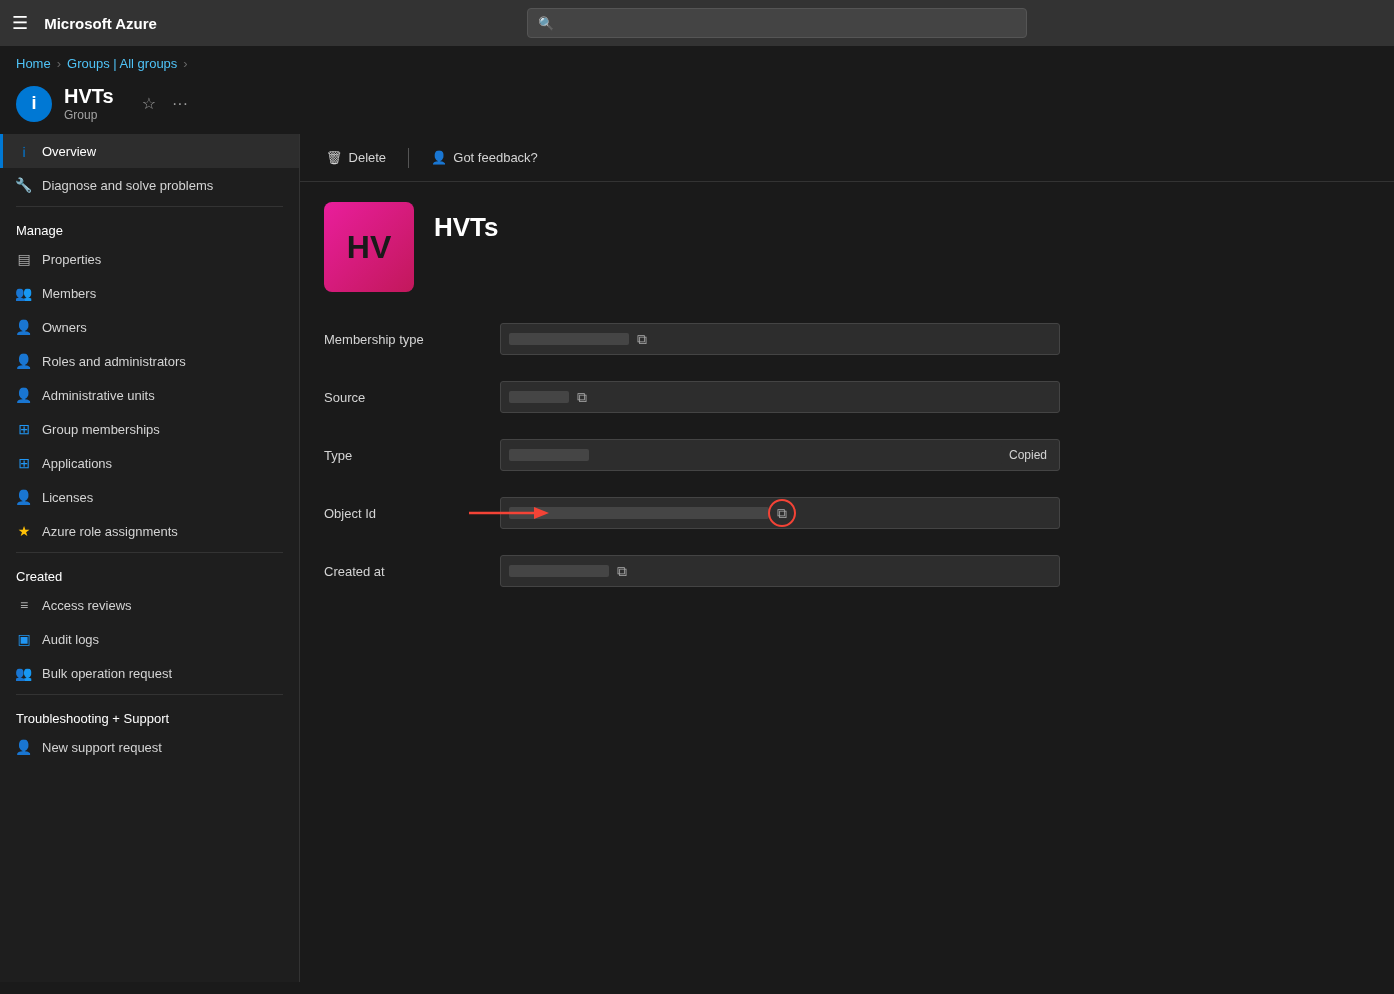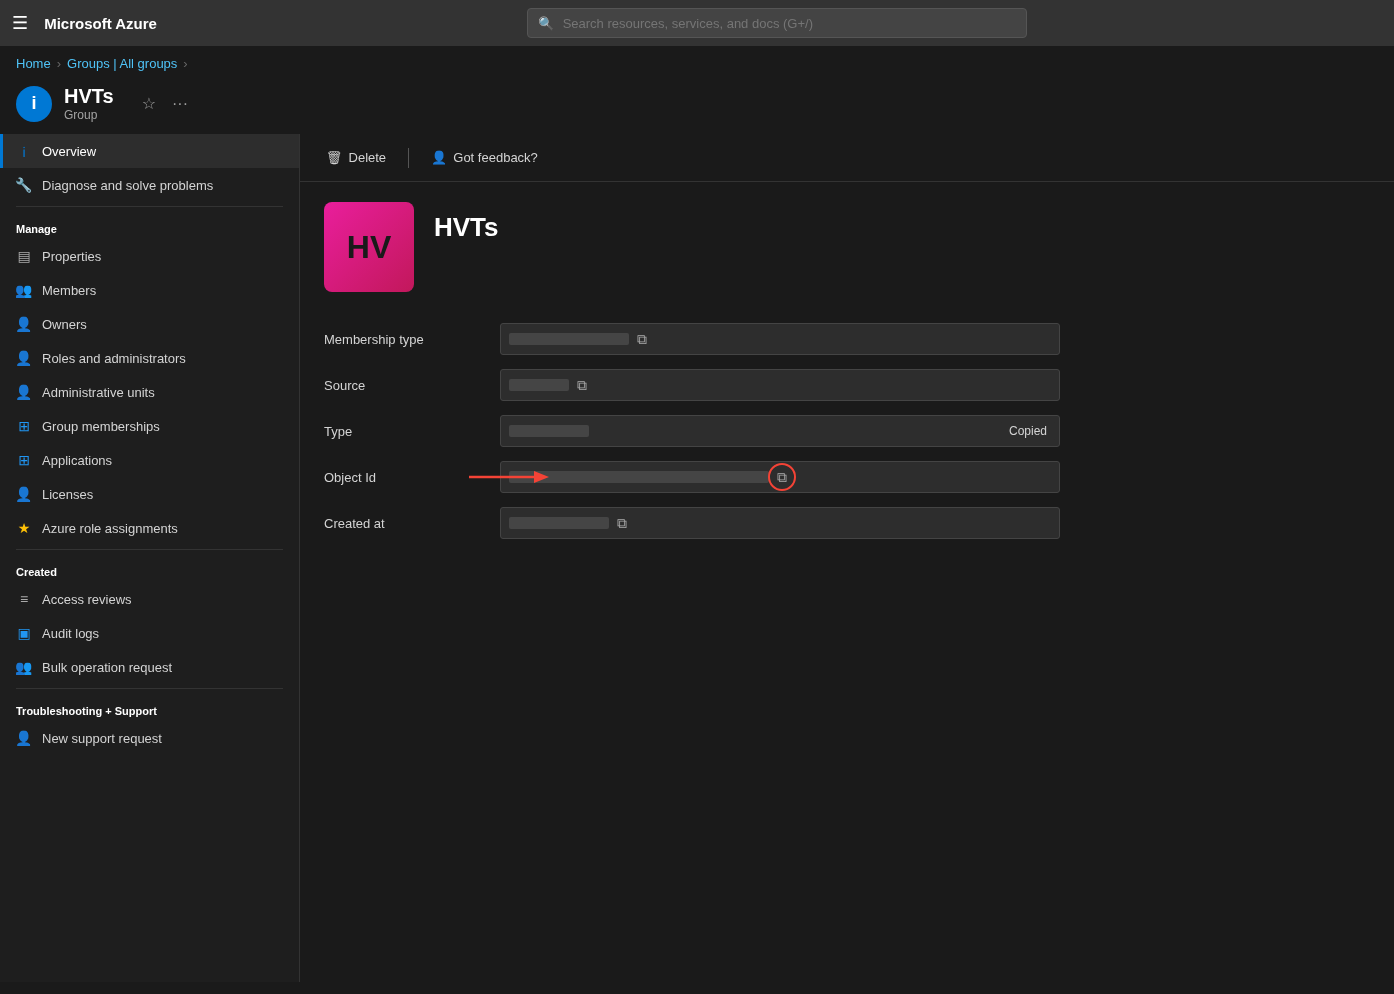--- a/index.html
+++ b/index.html
@@ -166,22 +166,22 @@
       width: 16px;
       height: 16px;
       display: flex;
       align-items: center;
       justify-content: center;
       font-size: 14px;
       flex-shrink: 0;
     }
     .sidebar-section-label {
       padding: 12px 16px 4px 16px;
-      font-size: 11px;
-      font-weight: 700;
+      font-size: 13px;
+      font-weight: 400;
       color: #fff;
       text-transform: none;
     }
     .sidebar-divider {
       height: 1px;
       background: #333;
       margin: 4px 16px;
     }
 
     
@@ -241,21 +241,21 @@
       font-weight: 600;
       color: #fff;
       margin-top: 10px;
     }
 
     
     .properties-table {
       padding: 16px 24px;
       display: flex;
       flex-direction: column;
-      gap: 4px;
+      gap: 16px;
     }
     .prop-row {
       display: flex;
       align-items: center;
       min-height: 42px;
       gap: 16px;
     }
     .prop-label {
       width: 160px;
       flex-shrink: 0;
@@ -313,21 +313,20 @@
     .blurred-bar.w100 { width: 100px; }
   </style>
 </head>
 <body>
 
 <div class="topbar">
   <span class="topbar-menu-icon">☰</span>
   <span class="topbar-logo">Microsoft Azure</span>
   <div class="topbar-search">
     <span>🔍</span>
-    <input type="text" placeholder="Search resources, services, and docs (G+/)" style="">
   </div>
 </div>
 
 <div class="breadcrumb">
   <a class="breadcrumb-link">Home</a>
   <span class="breadcrumb-sep">›</span>
   <a class="breadcrumb-link">Groups | All groups</a>
   <span class="breadcrumb-sep">›</span>
 </div>
 

